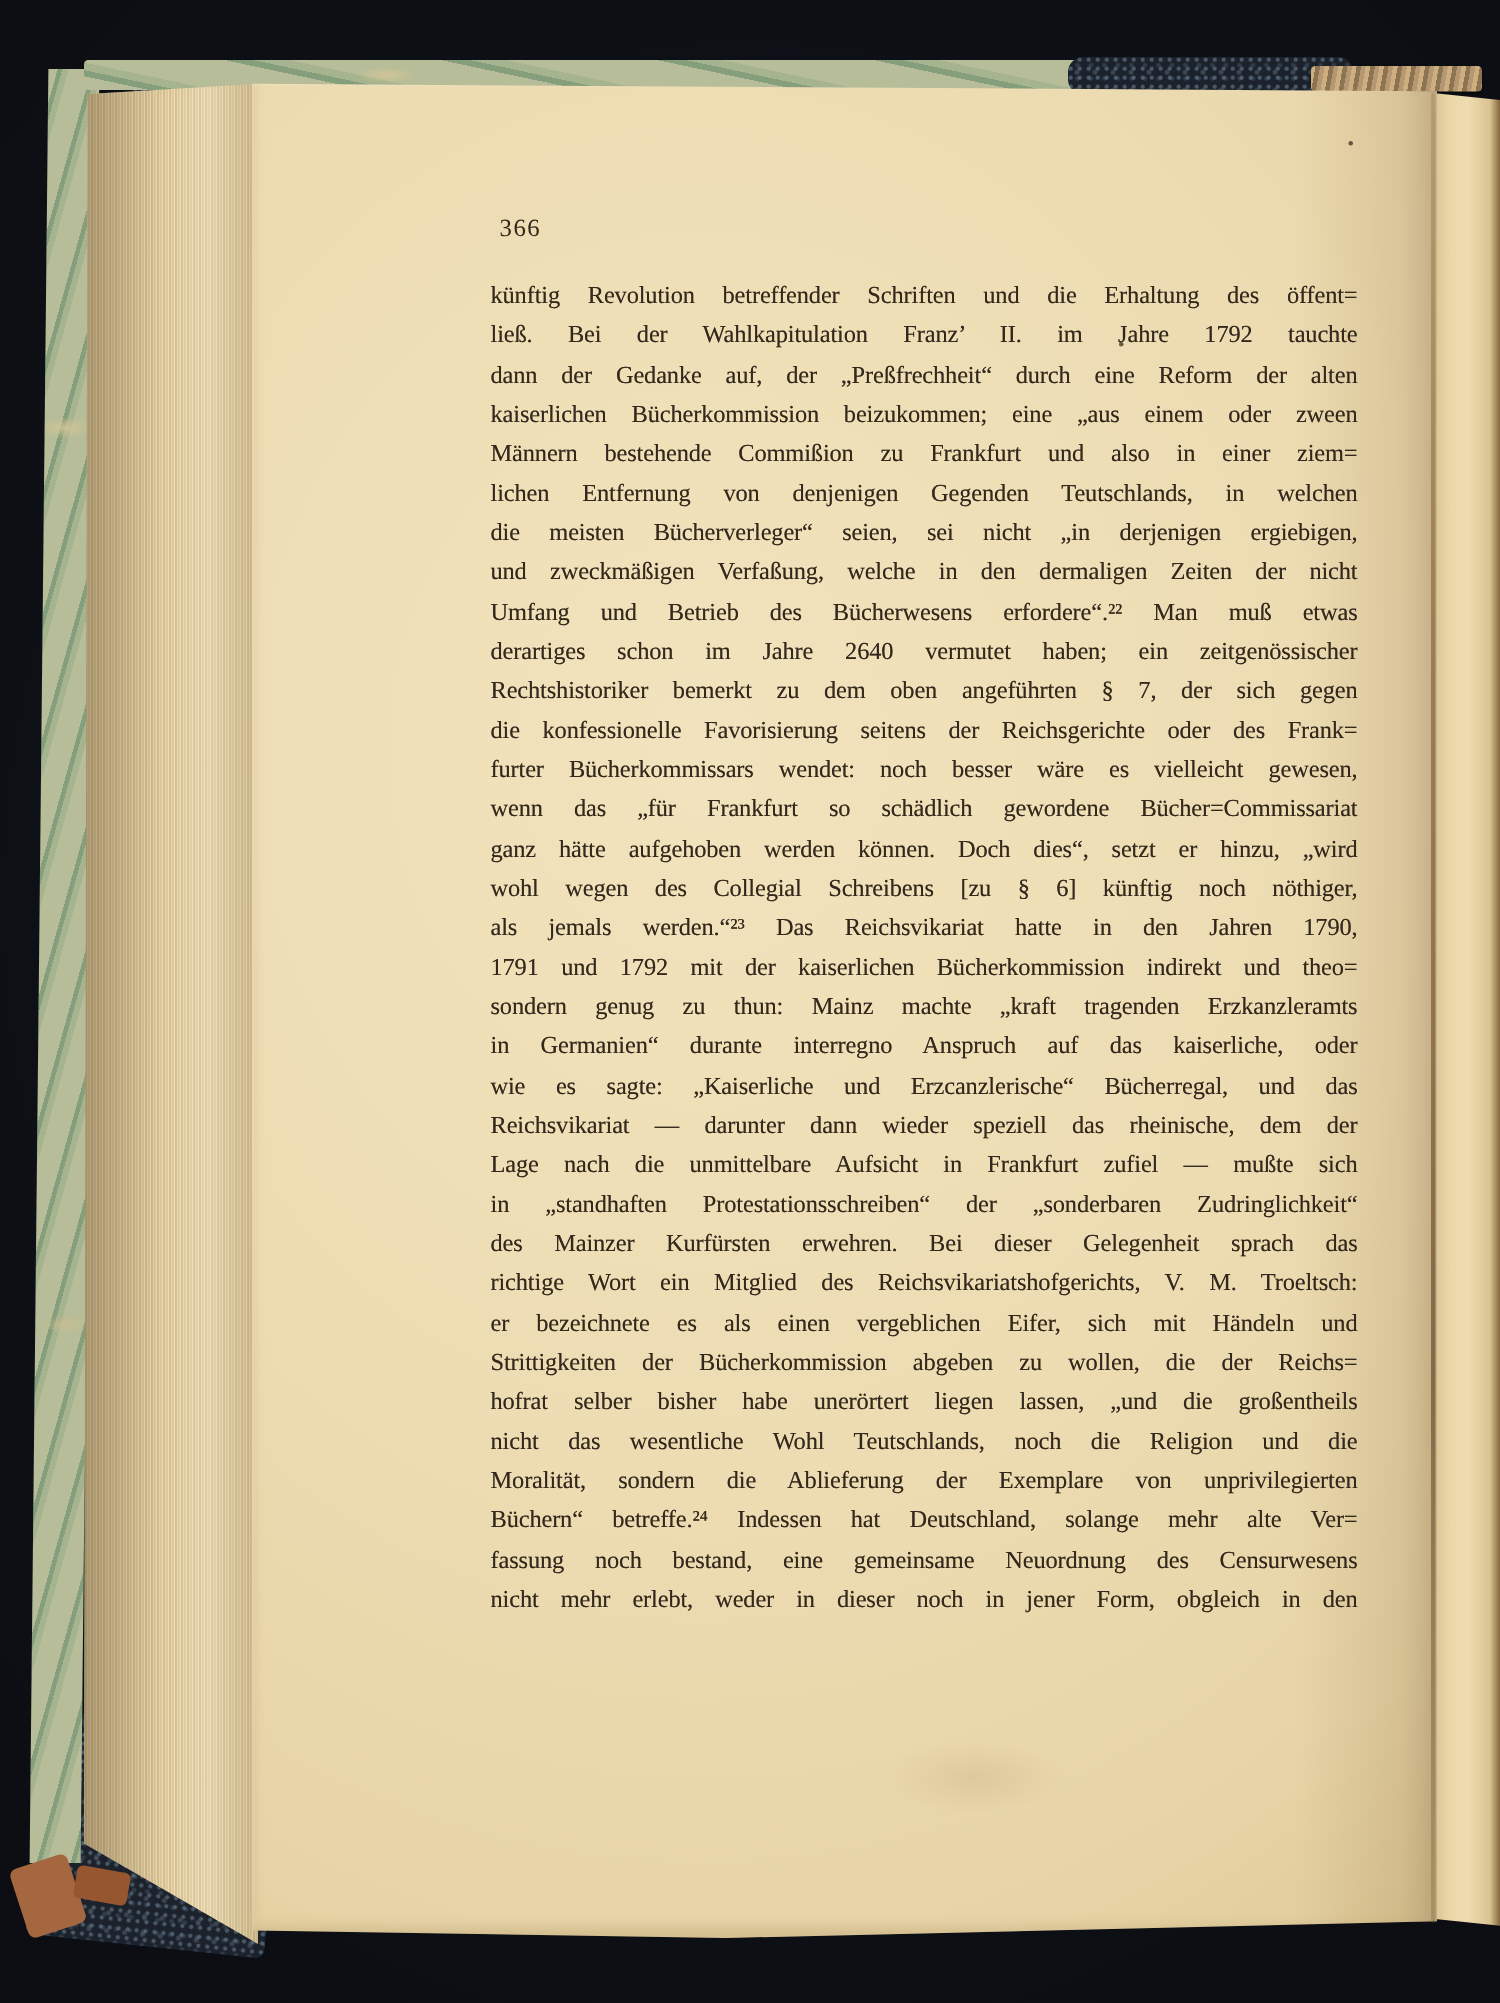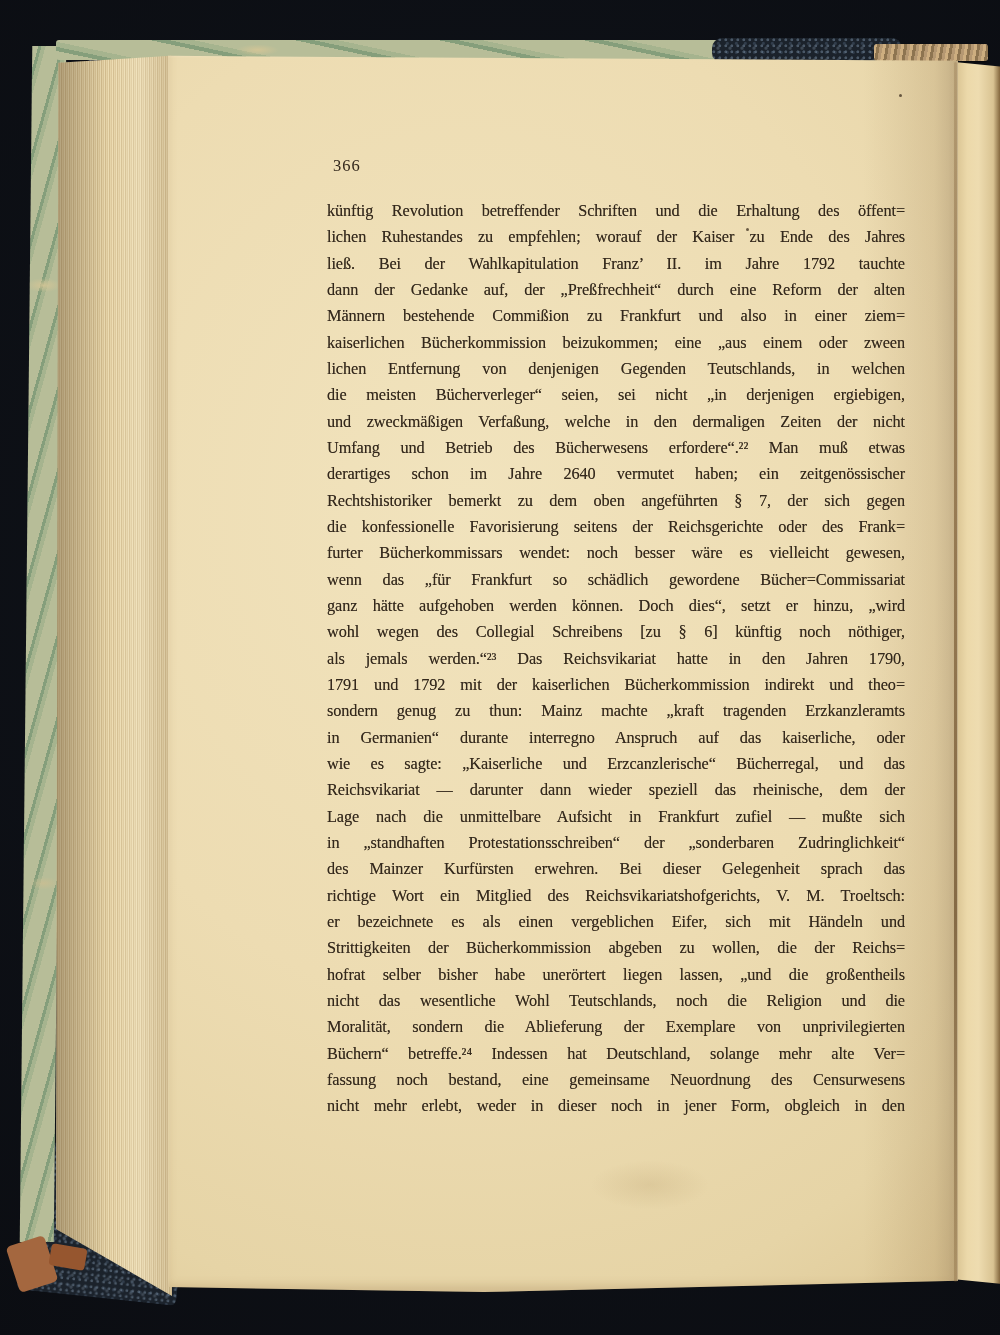--- a/index.html
+++ b/index.html
@@ -78,21 +78,21 @@
       linear-gradient(90deg, rgba(0,0,0,0) 88%, rgba(130,95,50,.16) 97%, rgba(90,60,30,.26) 100%),
       radial-gradient(115% 85% at 38% 36%, #f1e3bd 0%, #eddcb2 48%, #e6d4a6 78%, #ddc795 96%);
     box-shadow:inset 0 2px 3px rgba(255,250,225,.35), inset 0 -7px 9px rgba(140,105,60,.22);
   }
 
   .speck{width:3px;height:3px;border-radius:50%;background:rgba(60,45,30,.75);}
   .stain{left:590px;top:1160px;width:120px;height:50px;border-radius:50%;
     background:radial-gradient(ellipse at center, rgba(150,118,66,.14), transparent 70%);}
 
   
-  .content{left:168px;top:54px;width:790px;height:1238px;color:var(--ink,#33281c);}
+  .content{left:168px;top:40px;width:790px;height:1238px;color:var(--ink,#33281c);}
   .runhead-row{position:absolute;left:159px;top:102px;width:578px;height:24px;}
   .folio{position:absolute;left:6px;top:0;font-size:16.5px;letter-spacing:1px;}
   .runhead{position:absolute;left:0;top:1px;width:100%;text-align:center;
     font-size:15.5px;letter-spacing:.3px;}
   .body-text{position:absolute;left:159px;top:144px;width:578px;}
   .tl{
     height:26.33px;line-height:26.33px;font-size:16.3px;letter-spacing:-0.1px;
     text-align:justify;text-align-last:justify;white-space:normal;
     text-shadow:0 0 .4px rgba(51,40,28,.55);
   }
@@ -120,25 +120,24 @@
 <div class="abs stain"></div>
 <div class="abs speck" style="left:899px;top:94px;"></div>
 <div class="abs speck" style="left:746px;top:228px;"></div>
 
 <div class="abs content">
   <div class="runhead-row">
     <div class="folio">366</div>
   </div>
   <div class="body-text">
       <div class="tl">künftig Revolution betreffender Schriften und die Erhaltung des öffent=</div>
-      <div class="tl">lichen Ruhestandes zu empfehlen; worauf der Kaiser zu Ende des Jahres</div>
       <div class="tl">ließ.  Bei der Wahlkapitulation Franz’ II. im Jahre 1792 tauchte</div>
       <div class="tl">dann der Gedanke auf, der „Preßfrechheit“ durch eine Reform der alten</div>
+      <div class="tl">kaiserlichen Bücherkommission beizukommen; eine „aus einem oder zween</div>
       <div class="tl">Männern bestehende Commißion zu Frankfurt und also in einer ziem=</div>
-      <div class="tl">kaiserlichen Bücherkommission beizukommen; eine „aus einem oder zween</div>
       <div class="tl">lichen Entfernung von denjenigen Gegenden Teutschlands, in welchen</div>
       <div class="tl">die meisten Bücherverleger“ seien, sei nicht „in derjenigen ergiebigen,</div>
       <div class="tl">und zweckmäßigen Verfaßung, welche in den dermaligen Zeiten der nicht</div>
       <div class="tl">Umfang und Betrieb des Bücherwesens erfordere“.²²  Man muß etwas</div>
       <div class="tl">derartiges schon im Jahre 2640 vermutet haben; ein zeitgenössischer</div>
       <div class="tl">Rechtshistoriker bemerkt zu dem oben angeführten § 7, der sich gegen</div>
       <div class="tl">die konfessionelle Favorisierung seitens der Reichsgerichte oder des Frank=</div>
       <div class="tl">furter Bücherkommissars wendet: noch besser wäre es vielleicht gewesen,</div>
       <div class="tl">wenn das „für Frankfurt so schädlich gewordene Bücher=Commissariat</div>
       <div class="tl">ganz hätte aufgehoben werden können.  Doch dies“, setzt er hinzu, „wird</div>

